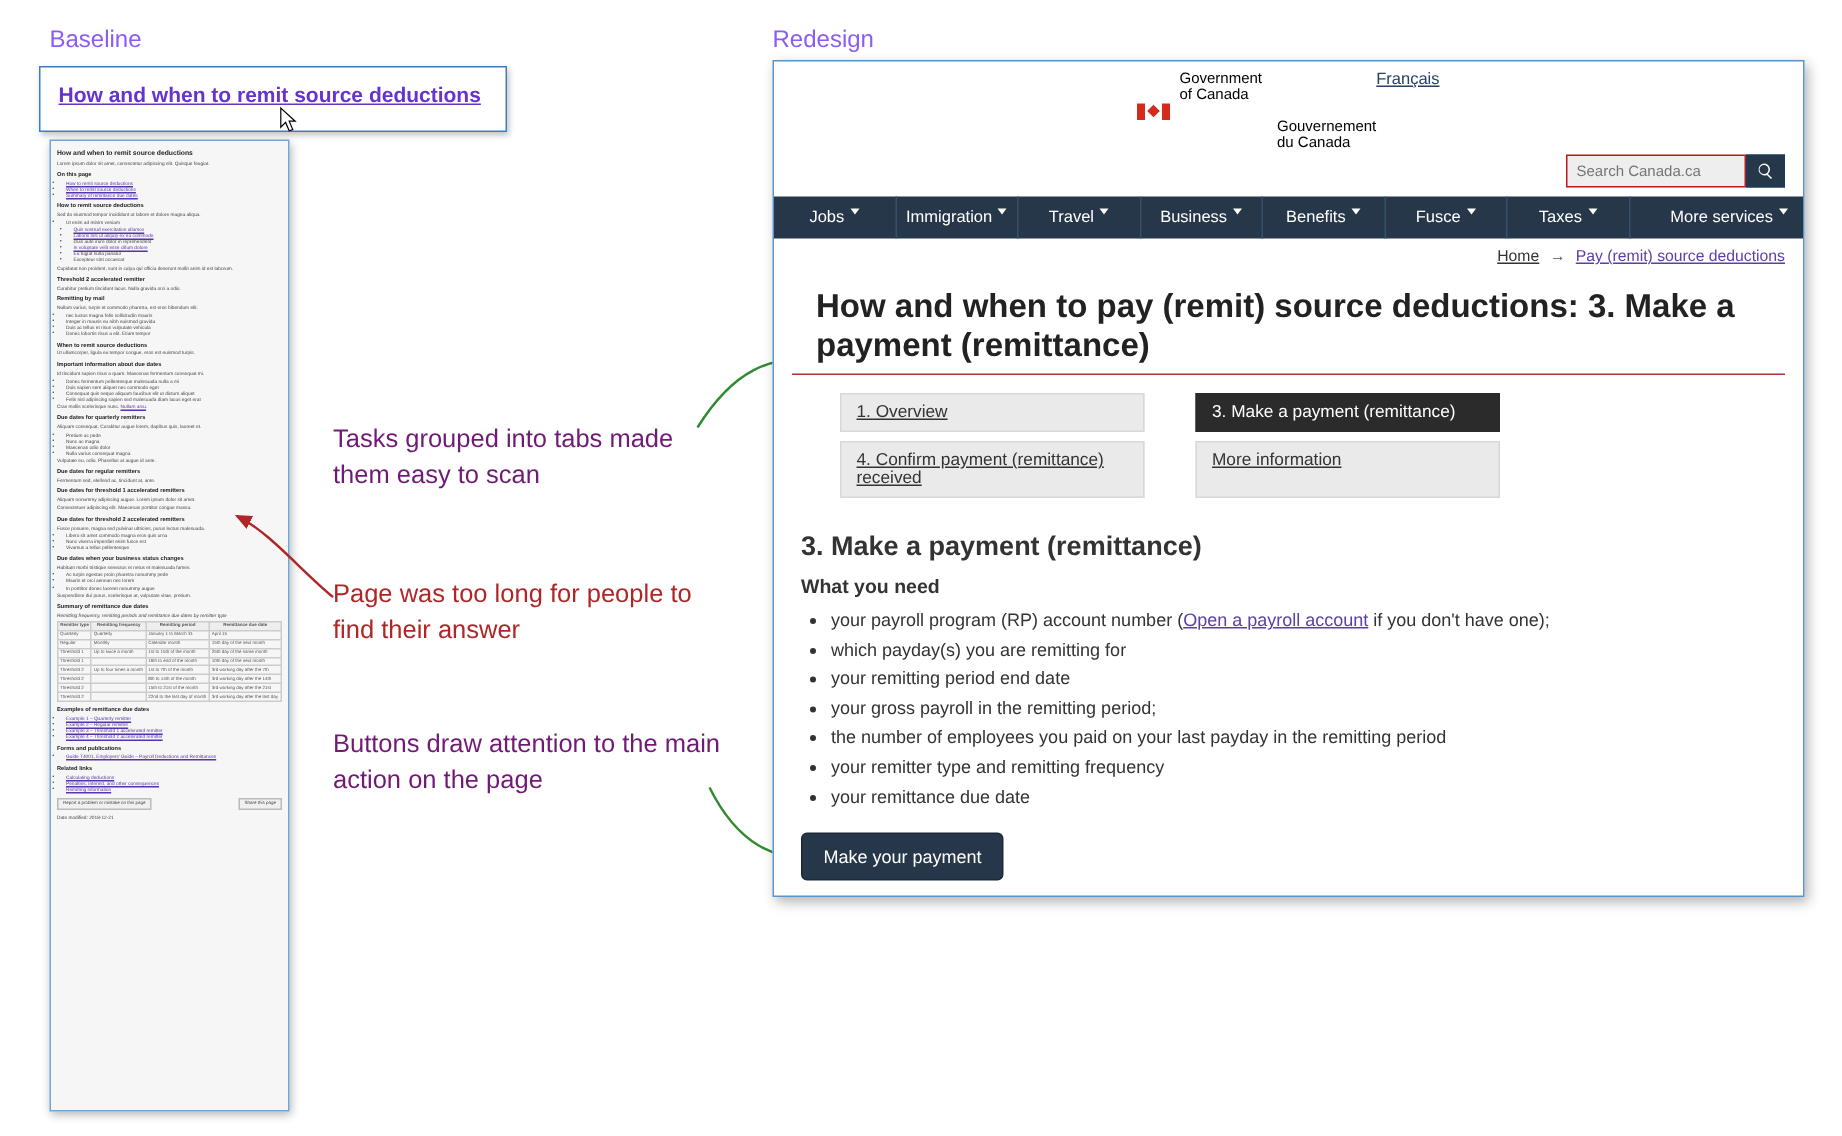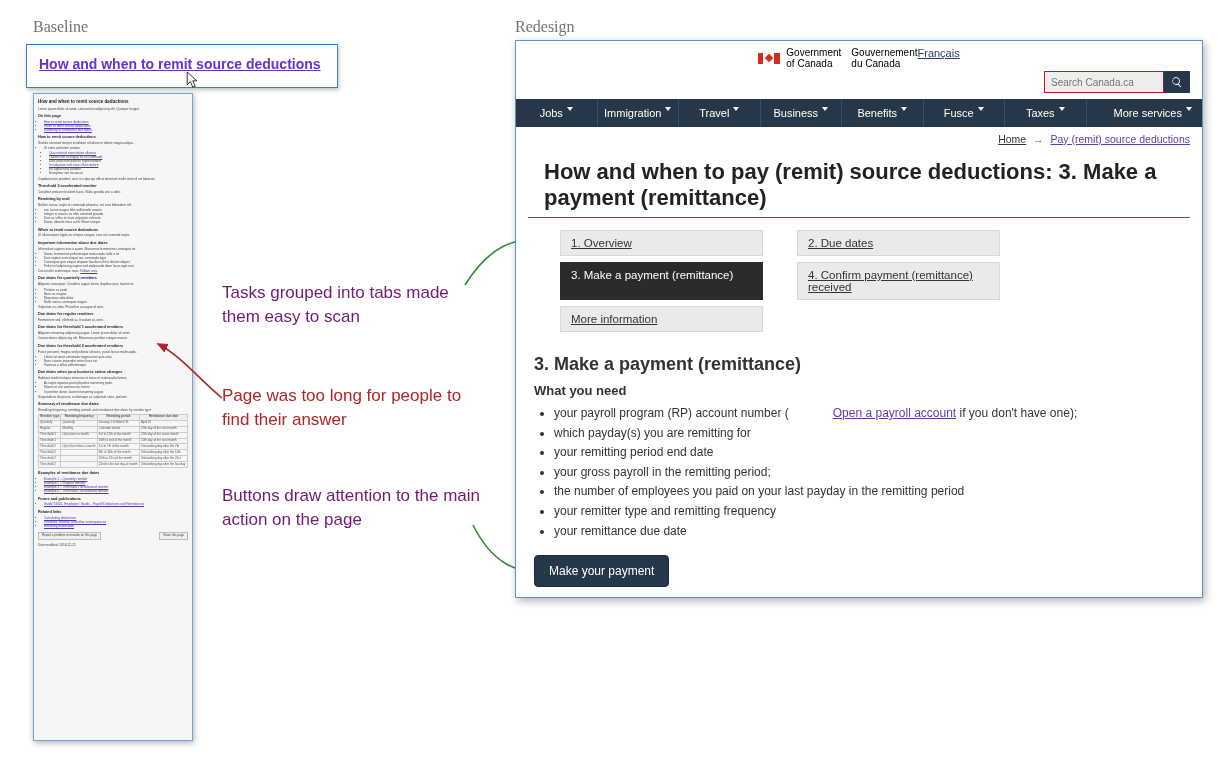--- a/index.html
+++ b/index.html
@@ -7,22 +7,21 @@
     font-family: "Helvetica Neue", Helvetica, Arial, sans-serif;
     background: #fff;
     color: #333;
     width: 1228px;
     height: 757px;
     position: relative;
   }
   .label-heading {
     position: absolute;
     font-size: 16px;
-    color: #737373;
-    font-family: Liberation Serif, serif;
+    color: #8b5cf6;
   }
   
   .baseline-link-box {
     position: absolute;
     left: 26px; top: 44px;
     width: 312px; height: 44px;
     background: #fff;
     border: 1px solid #3a7fc4;
     box-shadow: 1px 2px 4px rgba(0,0,0,0.25);
     padding: 10px 12px;
@@ -191,21 +190,21 @@
   }
   .rd-h3{
     font-size: 13px; font-weight:600;
     margin: 6px 18px 6px 18px;
   }
   .rd-list{
     margin: 0 18px 0 38px;
     font-size: 12px; line-height:1.55;
   }
   .rd-list li { margin: 1px 0; }
-  .rd-list a { color:#5d3ea8;  margin-left: 44px;}
+  .rd-list a { color:#5d3ea8; }
   .cta{
     display:inline-block;
     margin: 14px 18px;
     background:#26374a; color:#fff;
     font-size: 12px;
     padding: 8px 14px;
     border-radius: 4px;
     border:1px solid #1b2a3a;
     cursor:pointer;
   }
@@ -412,21 +411,21 @@
   <path d="M5,5 C 25,45 50,52 70,52" fill="none" stroke="#2f8a2f" stroke-width="1.6" marker-end="url(#ah-g2)"></path>
 </svg>
 
 <div class="redesign-window">
   <div class="rd-top">
     <div class="goc-sig">
       <div class="flag"></div>
       <div class="goc-text">
         <span style="white-space:pre-line;">Government
 of Canada</span>
-        <span style="white-space:pre-line;">Gouvernement
+        <span style="white-space:pre-line;margin-top:32px;">Gouvernement
 du Canada</span>
       </div>
     </div>
     <a href="#" class="fr-link">Français</a>
   </div>
   <div class="searchrow">
     <div class="searchbox">
       <input type="text" placeholder="Search Canada.ca" style="">
       <button>
         <svg viewBox="0 0 24 24">
@@ -470,21 +469,20 @@
       </div>
     </div>
   <div class="breadcrumb">
     <span style="text-decoration:underline;">Home</span>
     <span class="sep">→</span>
     <a href="#">Pay (remit) source deductions</a>
   </div>
   <h1 class="rd-h1">How and when to pay (remit) source deductions: 3. Make a payment (remittance)</h1>
   <div class="tabrow" id="tabrow">
       <div class="tab">1. Overview</div>
-      <div class="tab">2. Due dates</div>
       <div class="tab active">3. Make a payment (remittance)</div>
       <div class="tab">4. Confirm payment (remittance) received</div>
       <div class="tab">More information</div>
     </div>
   <h2 class="rd-h2">3. Make a payment (remittance)</h2>
   <h3 class="rd-h3">What you need</h3>
   <ul class="rd-list" id="reqlist">
       <li>your payroll program (RP) account number (<a href="#">Open a payroll account</a> if you don't have one);</li>
       <li>which payday(s) you are remitting for</li>
       <li>your remitting period end date</li>

